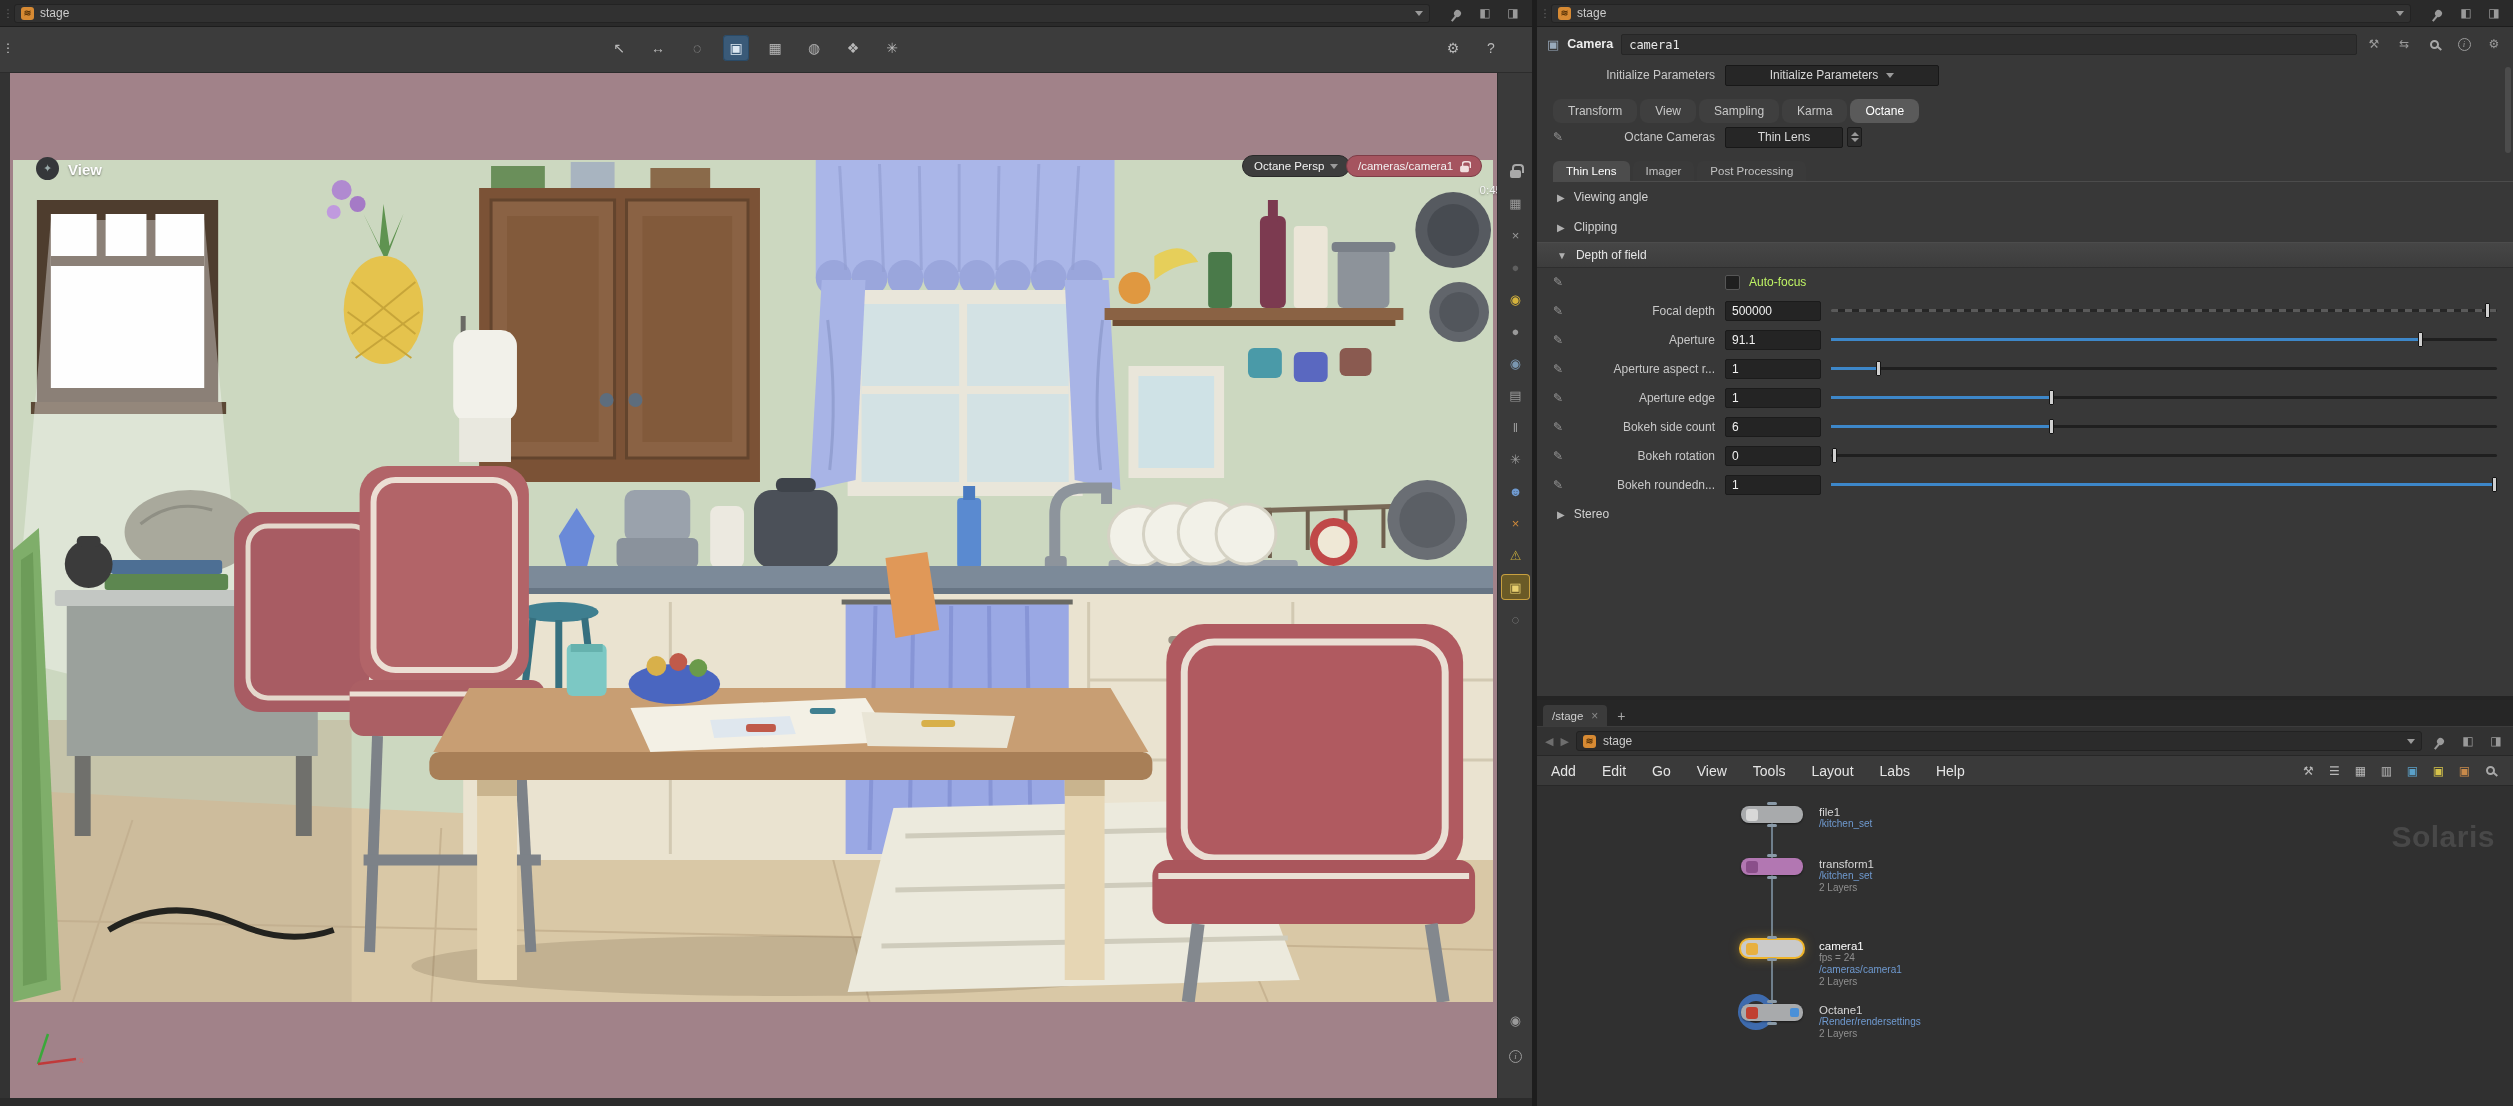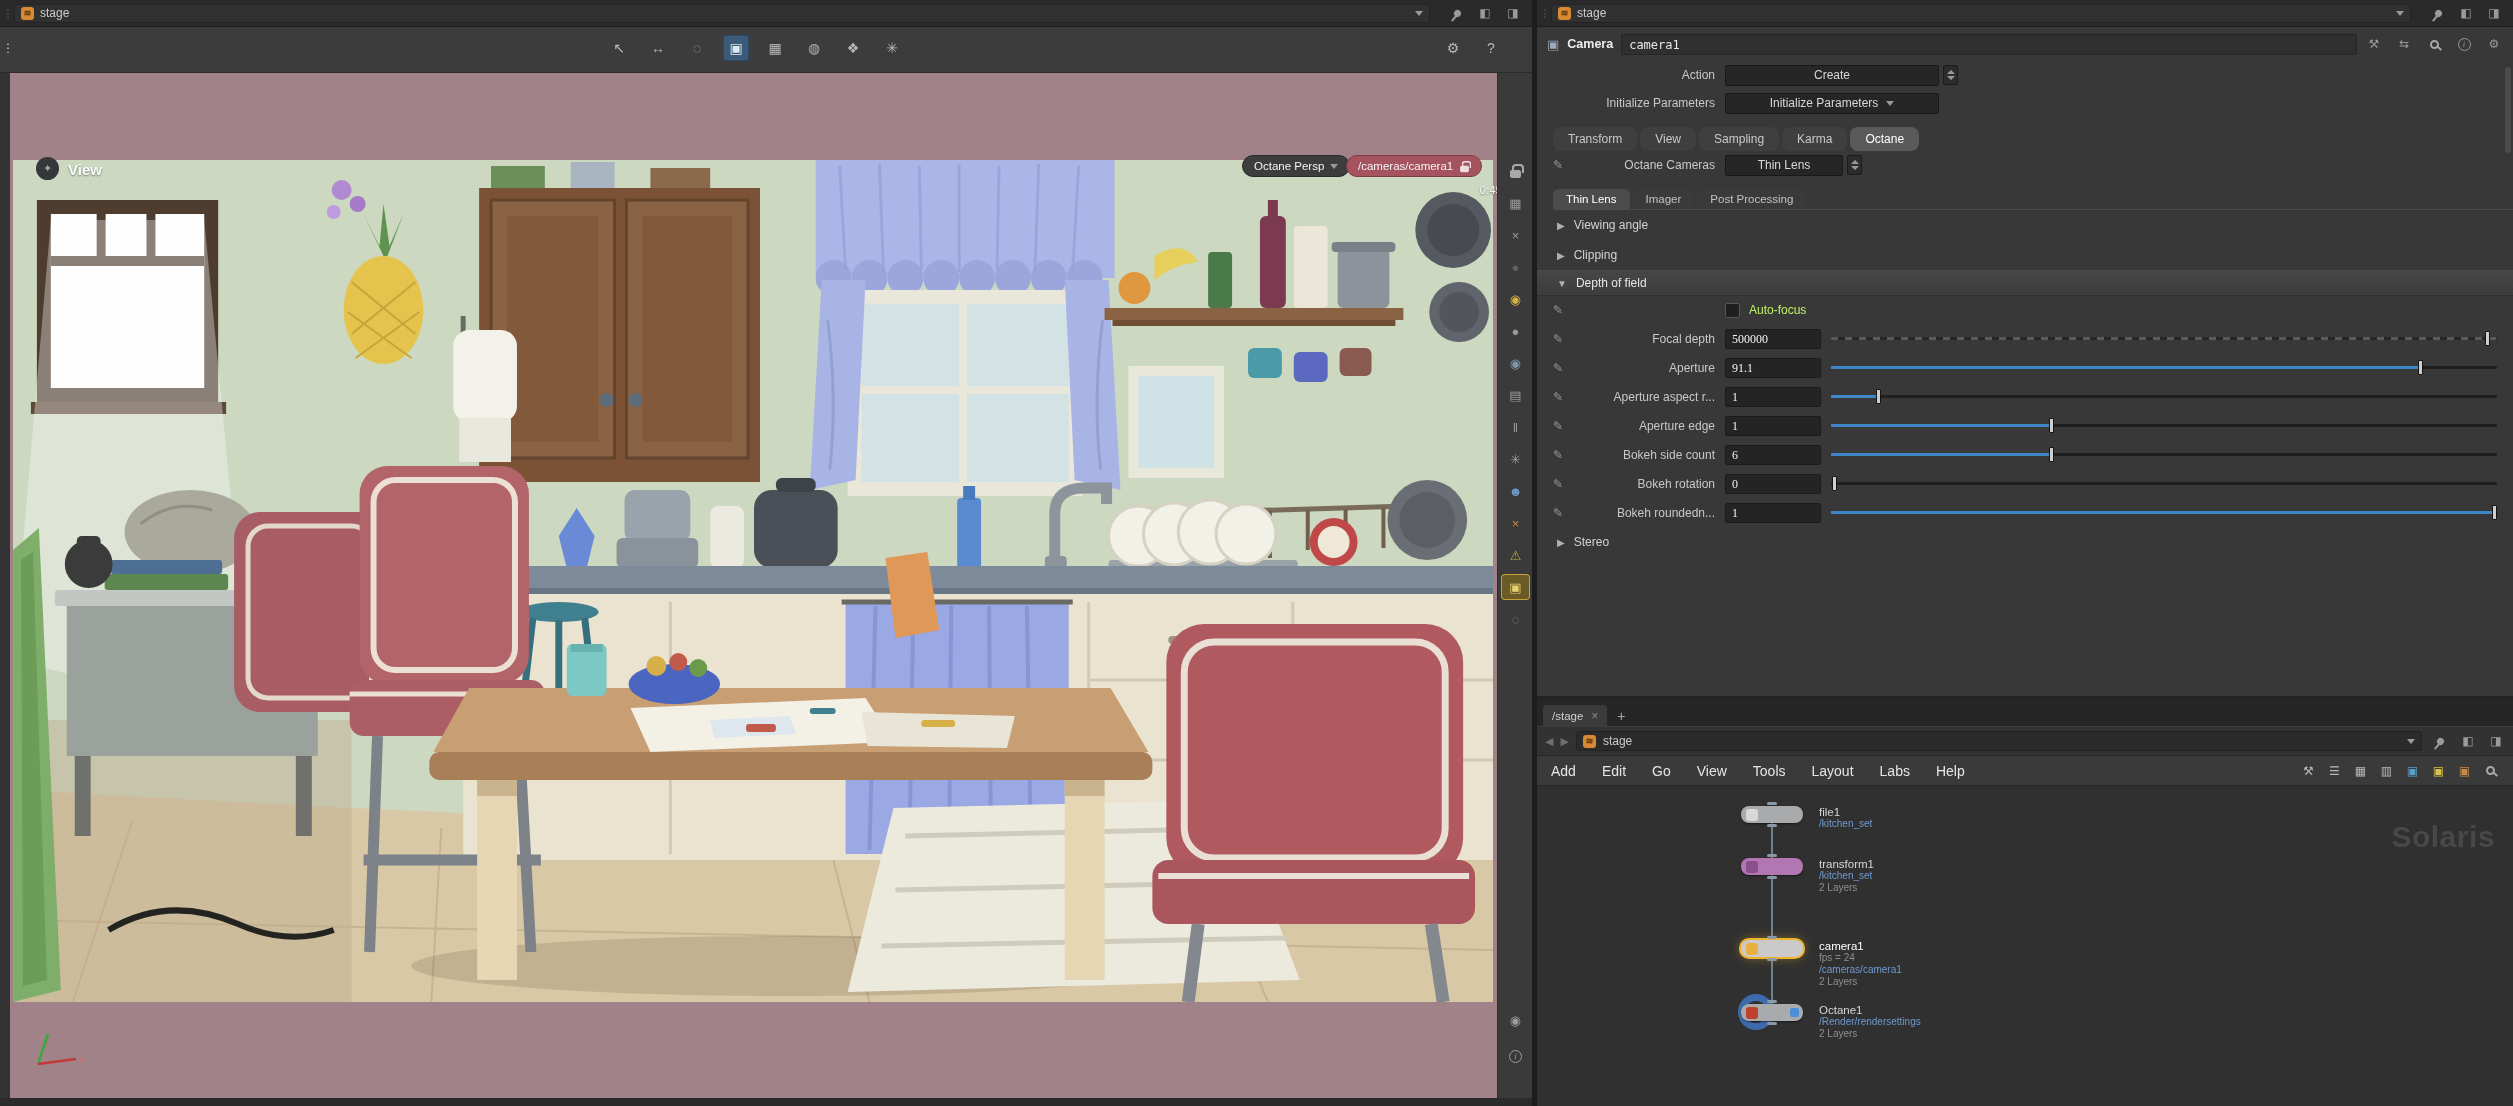--- a/index.html
+++ b/index.html
@@ -78,21 +78,21 @@
   .subchip{padding:4px 13px;border-radius:6px 6px 0 0;background:#3a3a3a;color:#c2c2c2;cursor:pointer;font-size:11.5px}
   .subchip.active{background:#4c4c4c;color:#fff}
   .fold{display:flex;align-items:center;height:30px;padding-left:20px;gap:9px;cursor:pointer}
   .fold-caret{color:#b0b0b0;font-size:10px}
   .fold-label{color:#d2d2d2}
   #dof-header{display:flex;align-items:center;height:26px;padding-left:20px;gap:9px;background:linear-gradient(#464646,#3d3d3d);border-top:1px solid #4c4c4c;border-bottom:1px solid #2e2e2e;cursor:pointer}
   #dof-header .fold-label{color:#e6e6e6}
   .checkbox{width:15px;height:15px;background:#1f1f1f;border:1px solid #565656;border-radius:2px;cursor:pointer}
   .cb-label{margin-left:9px;color:#bef264}
   .prow{display:flex;align-items:center;height:29px;padding-right:16px}
-  .pvalue{width:96px;height:20px;line-height:18px;background:#242424;border:1px solid #1b1b1b;border-radius:2px;padding:0 6px;color:#f2f2f2;font-family:Liberation Serif, serif;font-size:12px;cursor:text;overflow:hidden}
+  .pvalue{width:96px;height:20px;line-height:18px;background:#242424;border:1px solid #1b1b1b;border-radius:2px;padding:0 6px;color:#f2f2f2;font-family:Liberation Sans, sans-serif;font-size:12px;cursor:text;overflow:hidden}
   .pslider{position:relative;flex:1;height:19px;margin-left:10px;cursor:ew-resize}
   .ptrack{position:absolute;left:0;right:0;top:8px;height:3px;background:#1f1f1f;border-radius:2px}
   .ptrack.dashed{background:repeating-linear-gradient(90deg,#5a5a5a 0 7px,#262626 7px 14px)}
   .pfill{position:absolute;left:0;top:8px;height:3px;background:#3d87c9}
   .phandle{position:absolute;top:2px;width:5px;height:15px;background:#cfcfcf;border:1px solid #141414;border-radius:1px}
   #parm-scroll{position:absolute;right:2px;top:40px;width:6px;height:86px;background:#4c4c4c;border-radius:3px;cursor:grab}
 
   
   #h-splitter{position:absolute;left:0;top:696px;width:976px;height:4px;background:#242424;cursor:row-resize}
   #net{position:absolute;left:0;top:700px;width:976px;height:406px;background:#303030}
@@ -493,31 +493,20 @@
             <span class="wicon">
               <span class="css-magnify"></span>
             </span>
             <span class="wicon">
               <span class="css-info">i</span>
             </span>
             <span class="wicon">⚙</span>
           </div>
       </div>
 
-      <div class="frow">
-        <span class="c-icon"></span>
-        <span class="c-label">Action</span>
-        <div class="dd-btn" style="width:214px">
-          <span>Create</span>
-        </div>
-        <div class="spinner" style="margin-left:4px">
-            <i class="up"></i>
-            <i class="dn"></i>
-          </div>
-      </div>
 
       <div class="frow">
         <span class="c-icon"></span>
         <span class="c-label">Initialize Parameters</span>
         <div class="dd-btn" style="width:214px">
           <span>Initialize Parameters</span>
           <span class="caret" style="margin-left:0"></span>
         </div>
       </div>
 

